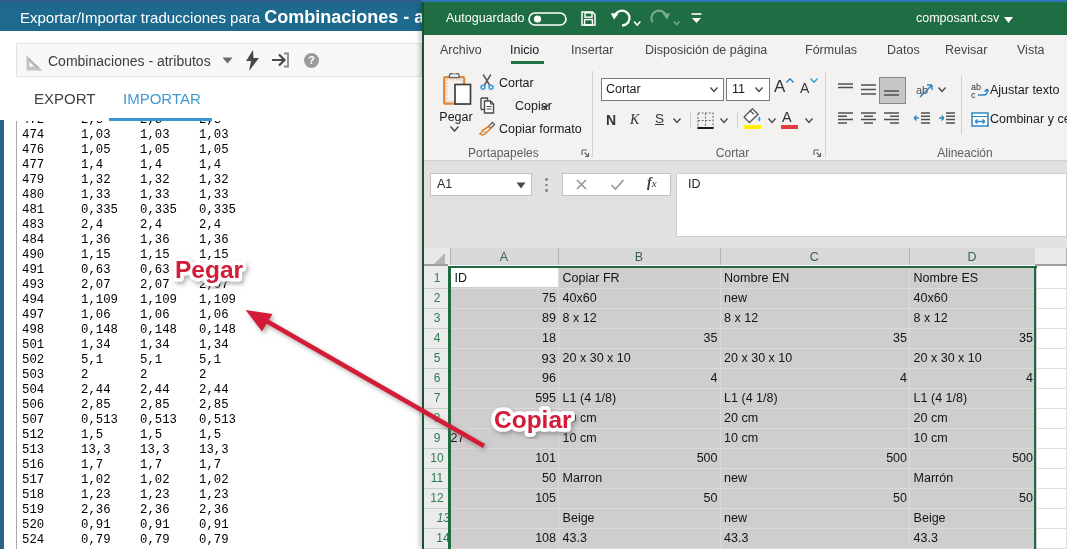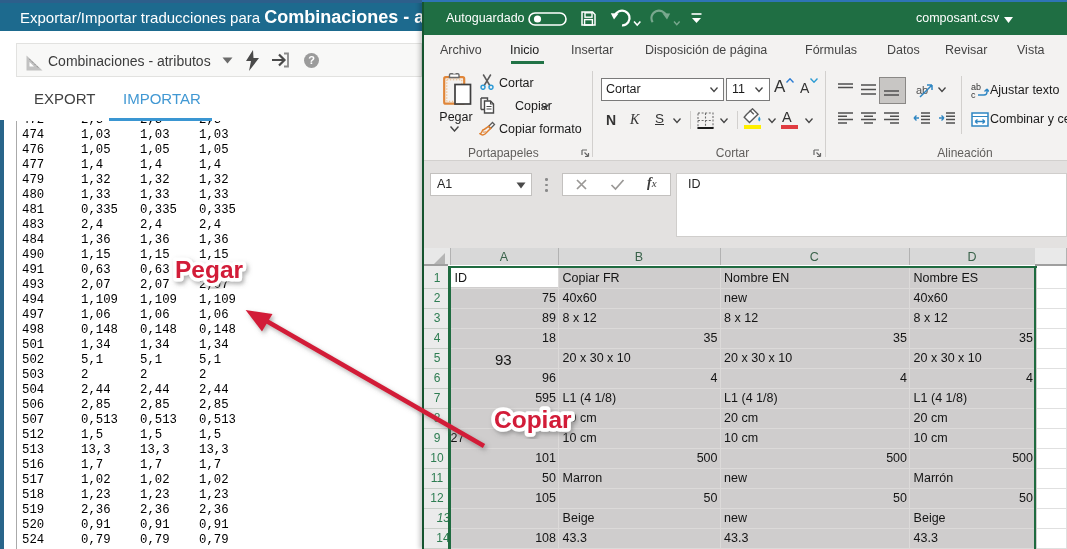--- a/index.html
+++ b/index.html
@@ -393,21 +393,21 @@
     <div style="position:absolute;left:26.6px;top:73.7px;width:105.4px;padding-right:3px;font-size:12.5px;color:#141414;text-align:right;white-space:nowrap;overflow:hidden;">89</div>
     <div style="position:absolute;left:134.6px;top:73.7px;width:156.5px;padding-left:4px;font-size:12.5px;color:#141414;text-align:left;white-space:nowrap;overflow:hidden;">8 x 12</div>
     <div style="position:absolute;left:296.1px;top:73.7px;width:184.5px;padding-left:4px;font-size:12.5px;color:#141414;text-align:left;white-space:nowrap;overflow:hidden;">8 x 12</div>
     <div style="position:absolute;left:485.6px;top:73.7px;width:121.0px;padding-left:4px;font-size:12.5px;color:#141414;text-align:left;white-space:nowrap;overflow:hidden;">8 x 12</div>
     <div style="position:absolute;left:0;top:74.3px;width:26.0px;text-align:center;font-size:12px;color:#2e7d52;">3</div>
     <div style="position:absolute;left:26.6px;top:93.7px;width:105.4px;padding-right:3px;font-size:12.5px;color:#141414;text-align:right;white-space:nowrap;overflow:hidden;">18</div>
     <div style="position:absolute;left:134.6px;top:93.7px;width:158.9px;padding-right:3px;font-size:12.5px;color:#141414;text-align:right;white-space:nowrap;overflow:hidden;">35</div>
     <div style="position:absolute;left:296.1px;top:93.7px;width:186.9px;padding-right:3px;font-size:12.5px;color:#141414;text-align:right;white-space:nowrap;overflow:hidden;">35</div>
     <div style="position:absolute;left:485.6px;top:93.7px;width:123.4px;padding-right:3px;font-size:12.5px;color:#141414;text-align:right;white-space:nowrap;overflow:hidden;">35</div>
     <div style="position:absolute;left:0;top:94.3px;width:26.0px;text-align:center;font-size:12px;color:#2e7d52;">4</div>
-    <div style="position:absolute;left:26.6px;top:113.7px;width:105.4px;padding-right:3px;font-size:15px;color:#141414;text-align:center;white-space:nowrap;overflow:hidden;">93</div>
+    <div style="position:absolute;left:26.6px;top:113.7px;width:105.4px;padding-right:3px;font-size:13px;color:#141414;text-align:right;white-space:nowrap;overflow:hidden;">93</div>
     <div style="position:absolute;left:134.6px;top:113.7px;width:156.5px;padding-left:4px;font-size:12.5px;color:#141414;text-align:left;white-space:nowrap;overflow:hidden;">20 x 30 x 10</div>
     <div style="position:absolute;left:296.1px;top:113.7px;width:184.5px;padding-left:4px;font-size:12.5px;color:#141414;text-align:left;white-space:nowrap;overflow:hidden;">20 x 30 x 10</div>
     <div style="position:absolute;left:485.6px;top:113.7px;width:121.0px;padding-left:4px;font-size:12.5px;color:#141414;text-align:left;white-space:nowrap;overflow:hidden;">20 x 30 x 10</div>
     <div style="position:absolute;left:0;top:114.3px;width:26.0px;text-align:center;font-size:12px;color:#2e7d52;">5</div>
     <div style="position:absolute;left:26.6px;top:133.70000000000002px;width:105.4px;padding-right:3px;font-size:12.5px;color:#141414;text-align:right;white-space:nowrap;overflow:hidden;">96</div>
     <div style="position:absolute;left:134.6px;top:133.70000000000002px;width:158.9px;padding-right:3px;font-size:12.5px;color:#141414;text-align:right;white-space:nowrap;overflow:hidden;">4</div>
     <div style="position:absolute;left:296.1px;top:133.70000000000002px;width:186.9px;padding-right:3px;font-size:12.5px;color:#141414;text-align:right;white-space:nowrap;overflow:hidden;">4</div>
     <div style="position:absolute;left:485.6px;top:133.70000000000002px;width:123.4px;padding-right:3px;font-size:12.5px;color:#141414;text-align:right;white-space:nowrap;overflow:hidden;">4</div>
     <div style="position:absolute;left:0;top:134.3px;width:26.0px;text-align:center;font-size:12px;color:#2e7d52;">6</div>
     <div style="position:absolute;left:26.6px;top:153.70000000000002px;width:105.4px;padding-right:3px;font-size:12.5px;color:#141414;text-align:right;white-space:nowrap;overflow:hidden;">595</div>

